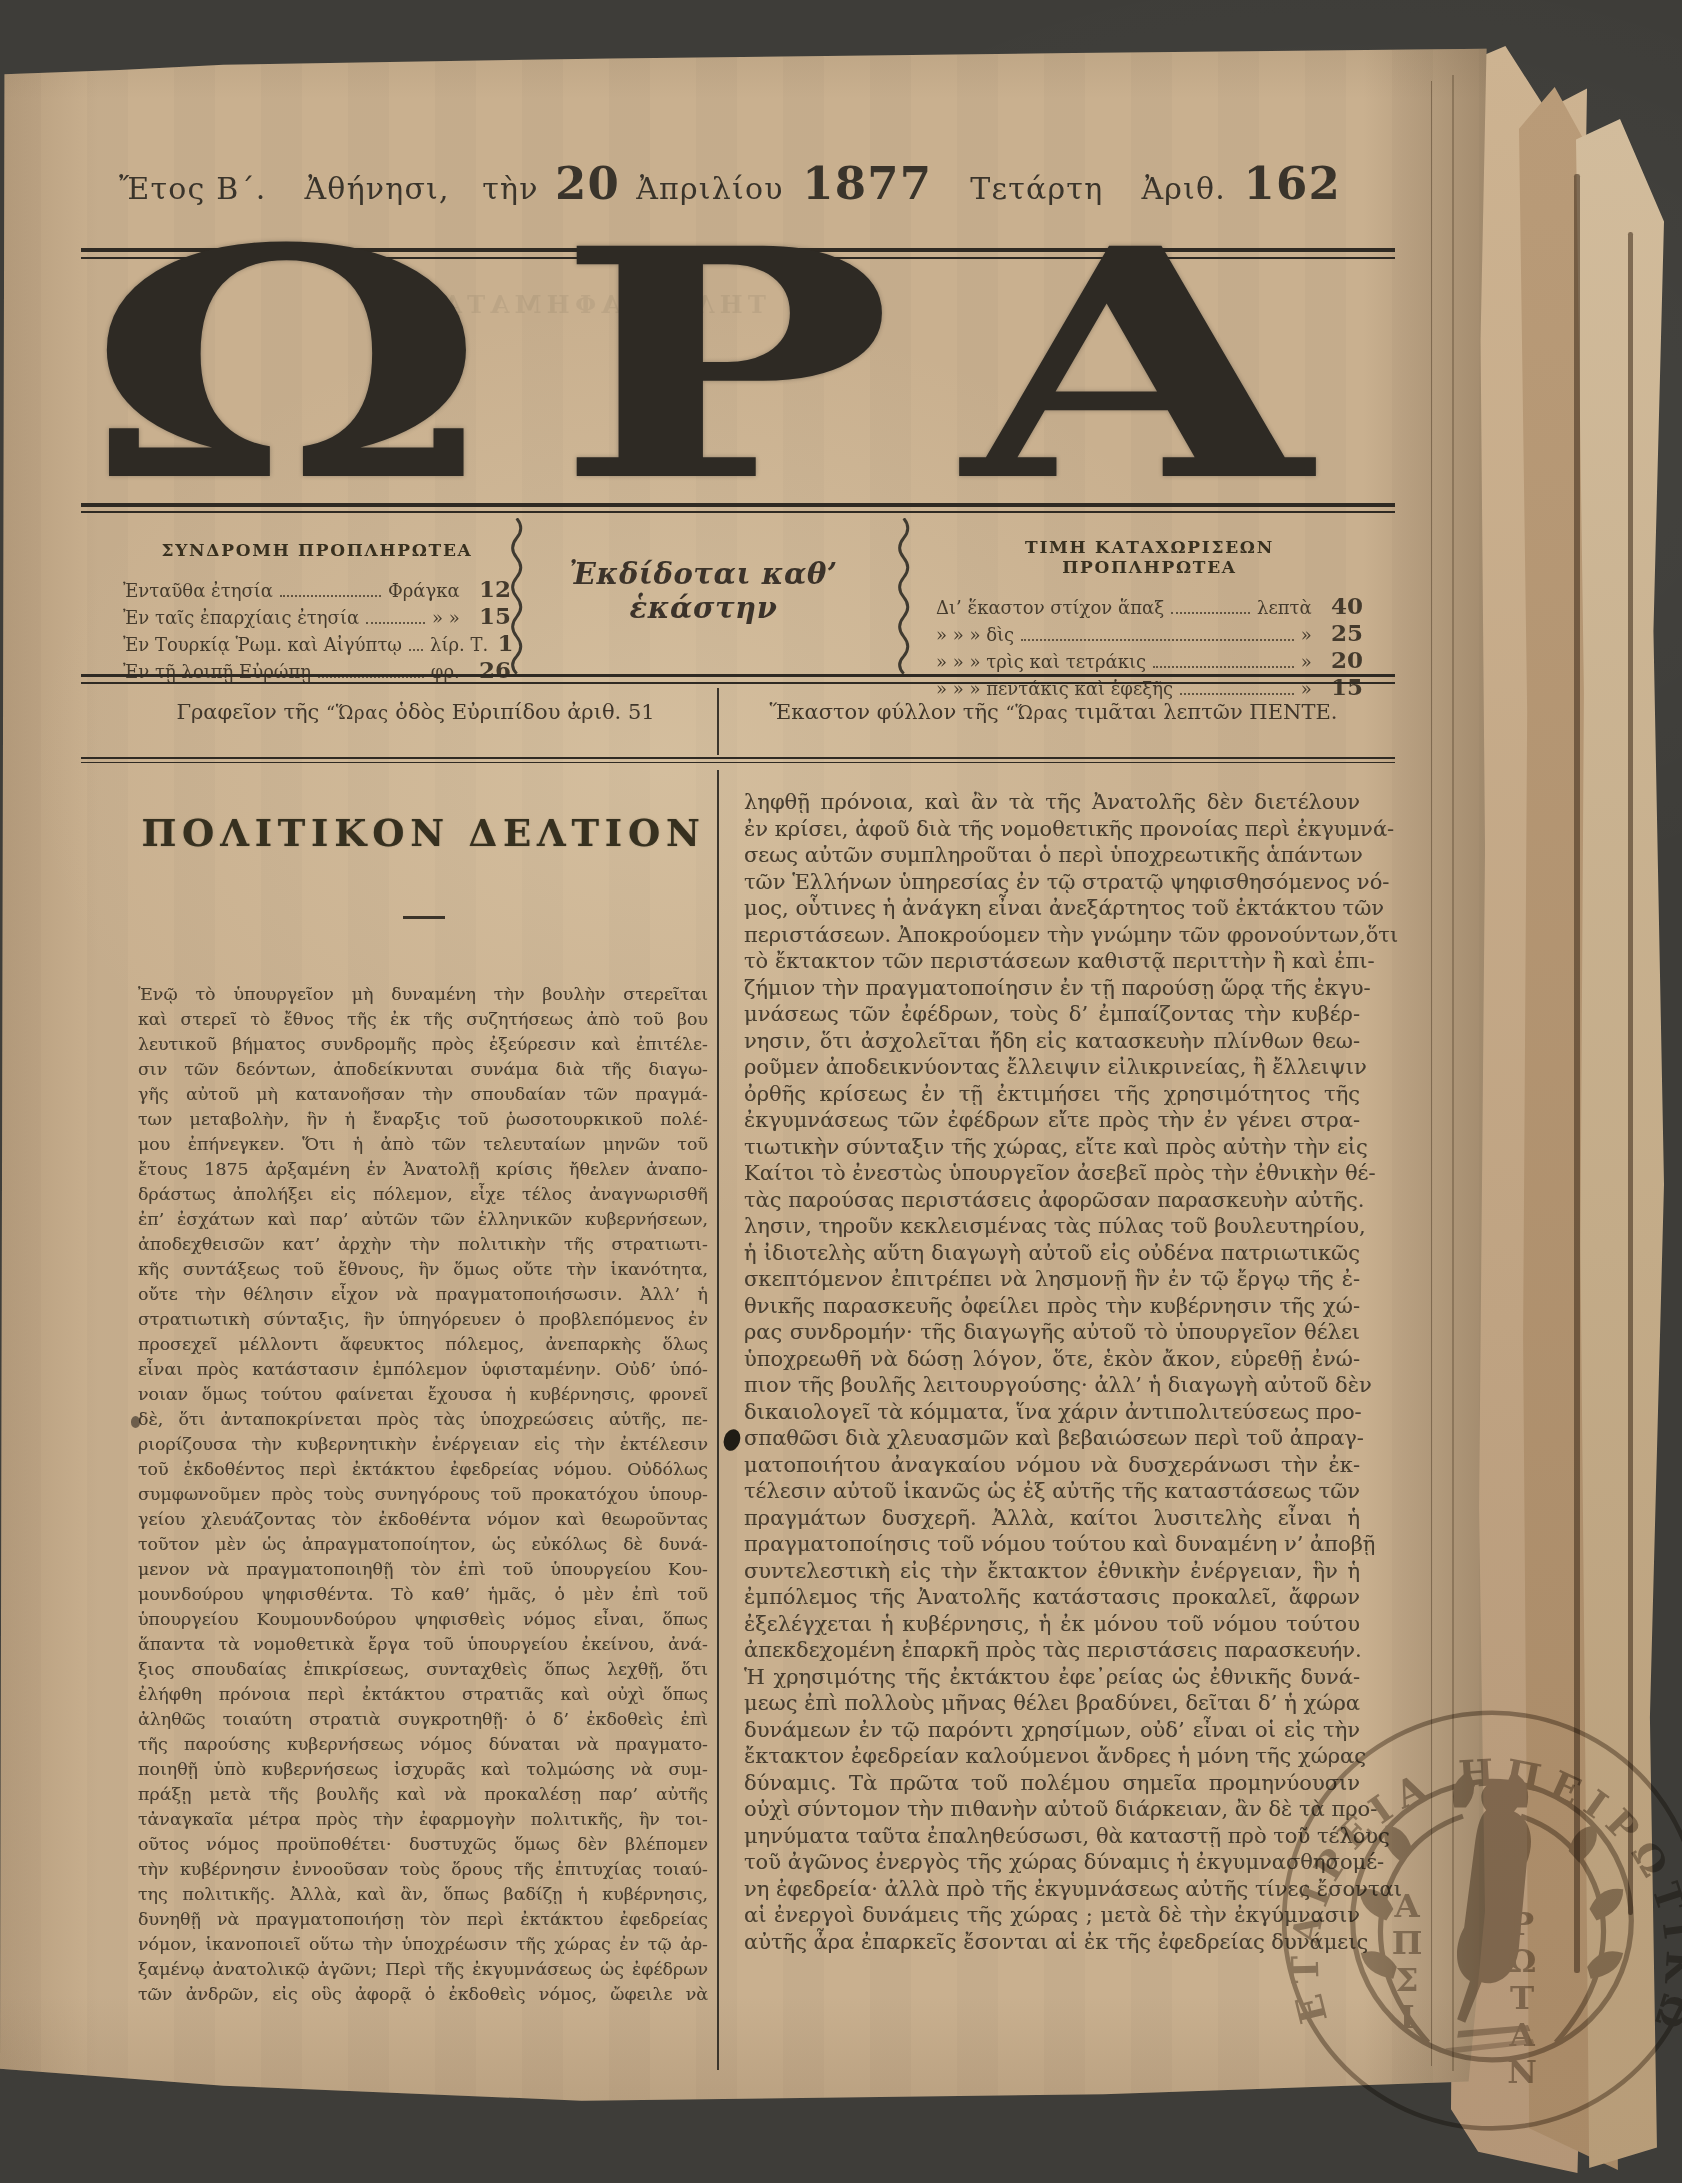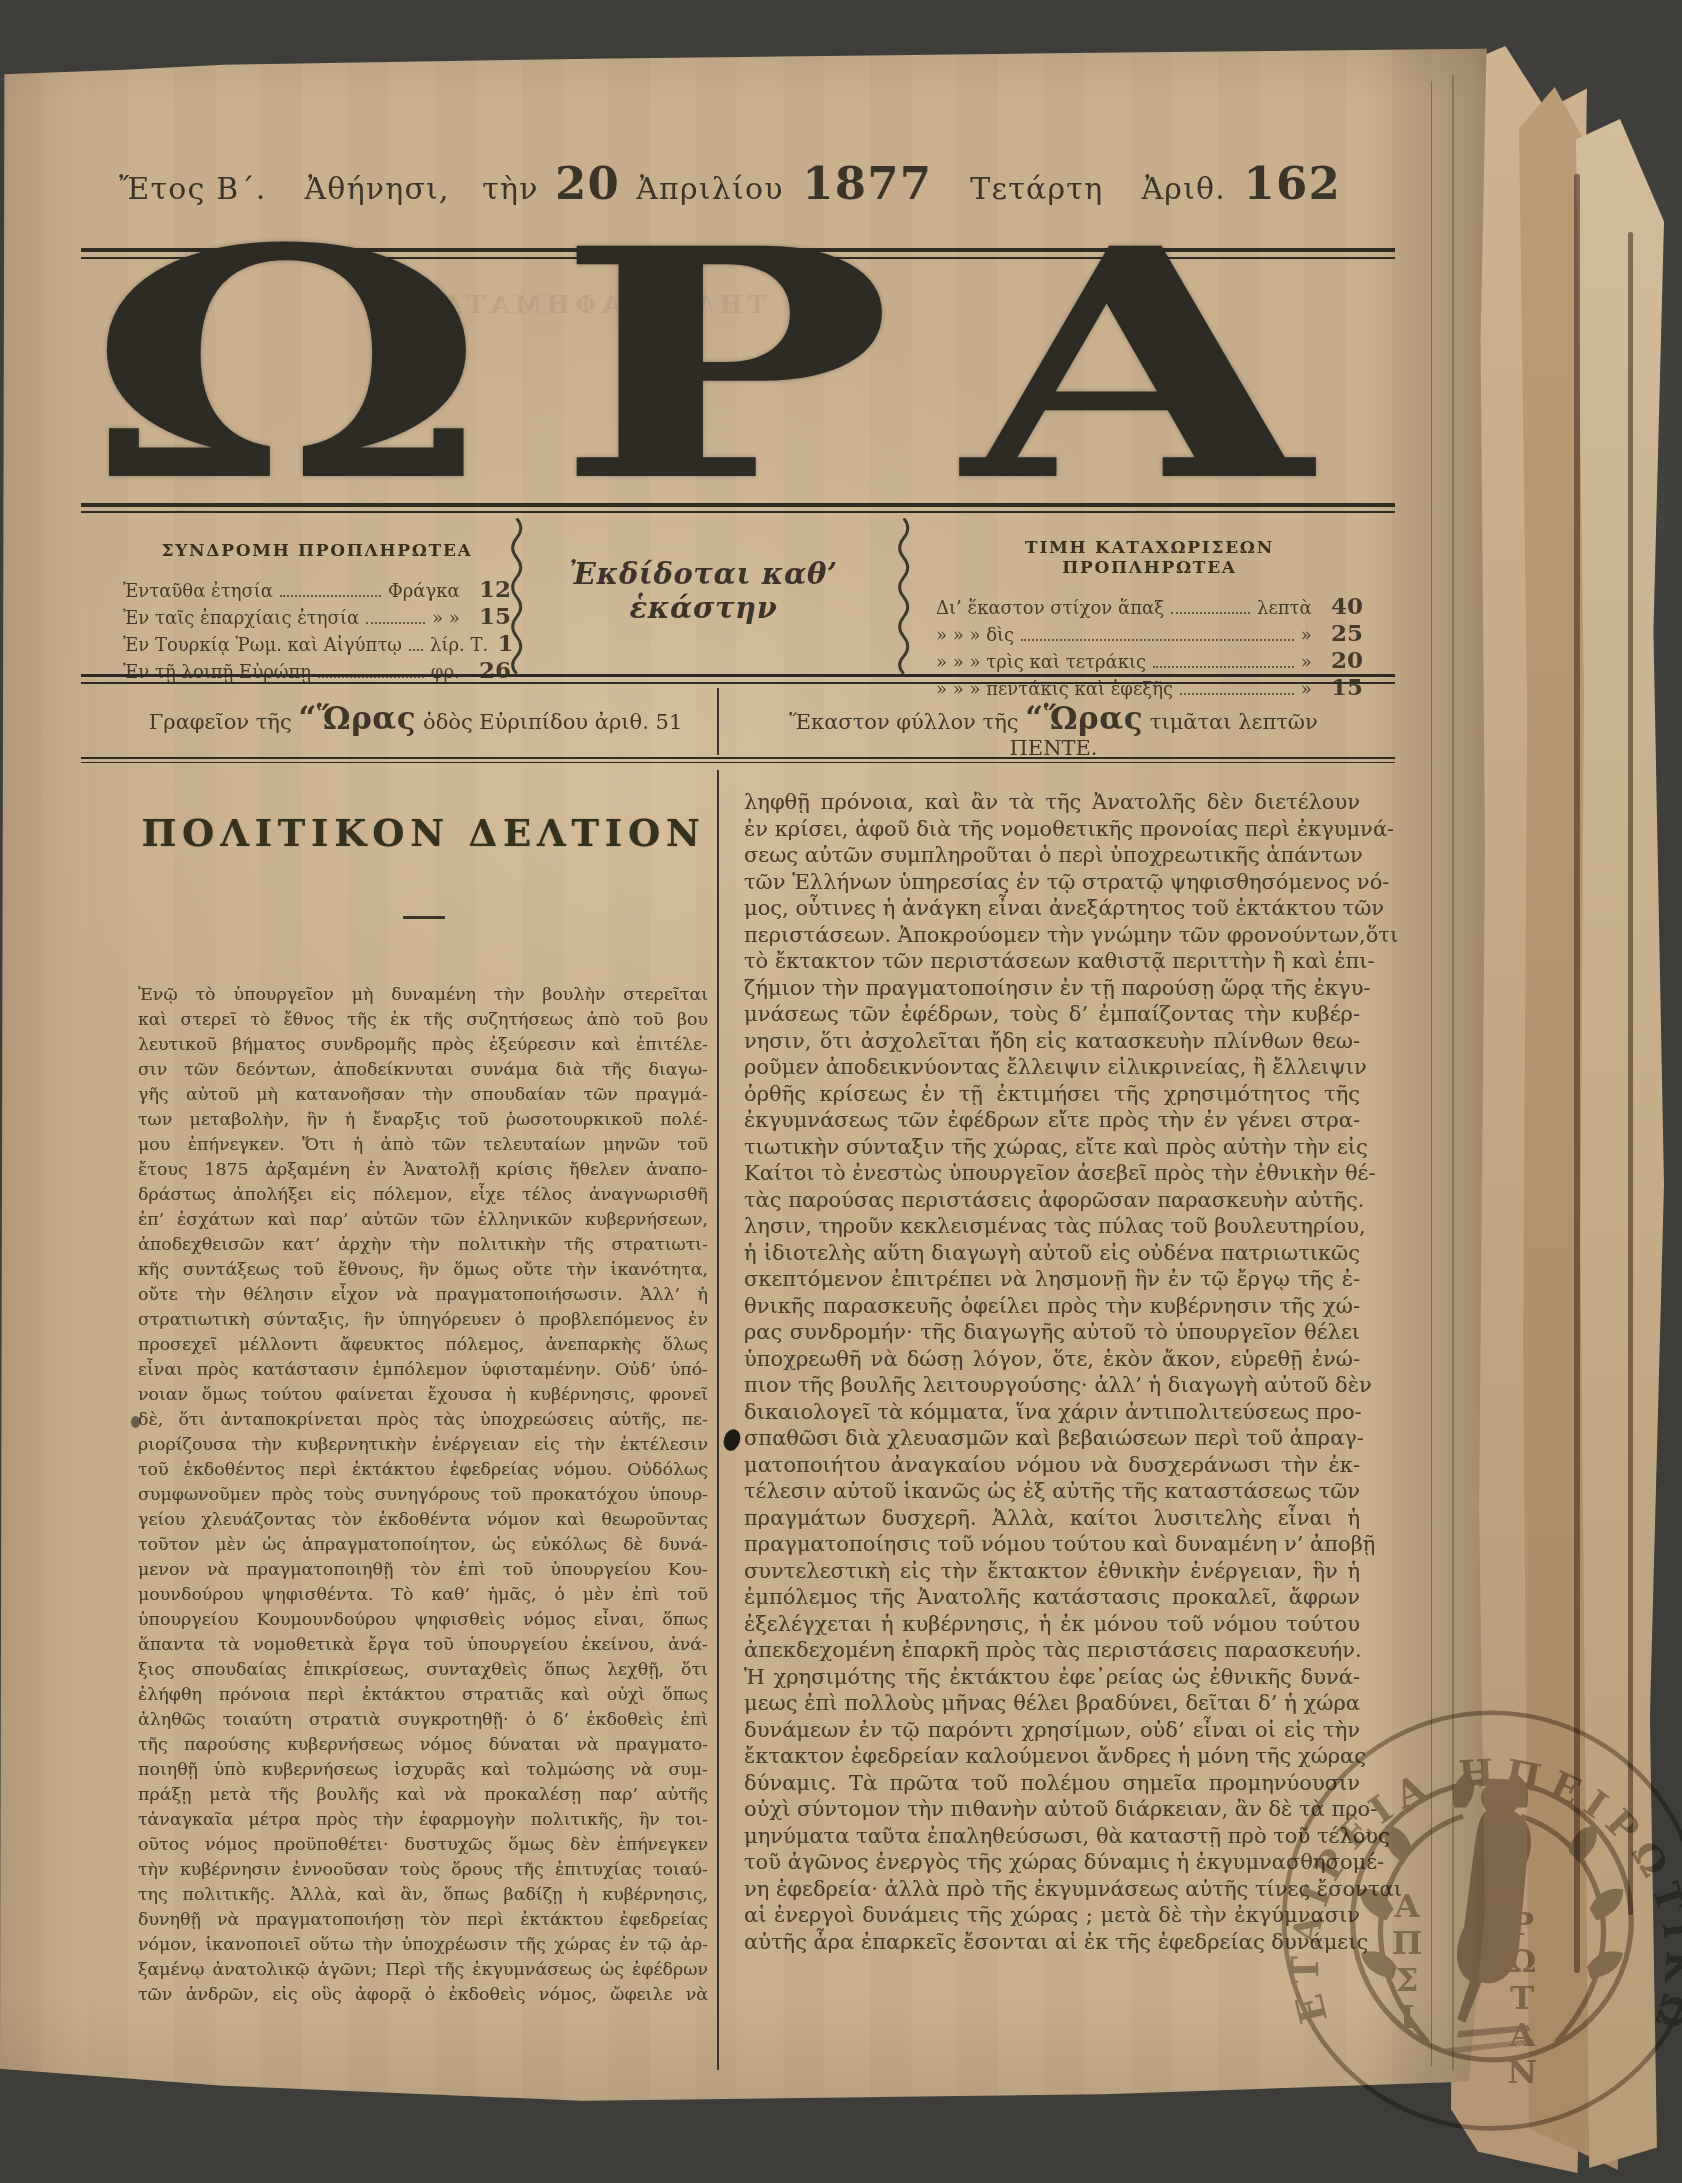--- a/index.html
+++ b/index.html
@@ -59,21 +59,21 @@
   .info-row{display:flex;align-items:baseline;font-size:18px;height:27px;}
   .ir-label{white-space:nowrap;}
   .ir-leader{flex:1;min-width:14px;border-bottom:2.9px dotted rgba(62,52,38,.75);margin:0 7px 5.8px 7px;}
   .ir-unit{white-space:nowrap;margin-right:9.3px;}
   .ir-value{width:42px;text-align:right;font-size:23px;font-weight:bold;}
   .pub-note{position:absolute;left:519px;top:557px;width:369px;text-align:center;
     font-size:29px;font-style:italic;font-weight:bold;color:#3c332a;letter-spacing:0.6px;}
   .wavy{position:absolute;width:17.4px;height:156px;}
   
   .office{position:absolute;top:700px;height:58px;font-size:21px;color:#40362a;}
-  .office .brand{font-weight:bold;font-size:31px;letter-spacing:0.6px;}
+  .office .brand{font-weight:normal;font-size:18px;letter-spacing:0.6px;}
   .vdiv{position:absolute;background:#3b352c;}
   
   .article-title{position:absolute;left:139px;top:811px;width:569px;text-align:center;
     font-size:37px;font-weight:bold;letter-spacing:5.8px;color:#36301f;
     text-shadow:0 0 1.2px rgba(54,48,31,.5);}
   .title-dash{position:absolute;left:403px;top:916px;width:42px;height:2.9px;background:#3b342a;}
   .colwrap{position:absolute;color:#473d2f;}
   .lcol{left:138px;top:982px;width:570px;}
   .rcol{left:744px;top:789px;width:616px;}
   .bodyline{text-align:justify;text-align-last:justify;white-space:nowrap;
@@ -252,21 +252,21 @@
       <div class="bodyline">μουνδούρου ψηφισθέντα. Τὸ καθ’ ἡμᾶς, ὁ μὲν ἐπὶ τοῦ</div>
       <div class="bodyline">ὑπουργείου Κουμουνδούρου ψηφισθεὶς νόμος εἶναι, ὅπως</div>
       <div class="bodyline">ἅπαντα τὰ νομοθετικὰ ἔργα τοῦ ὑπουργείου ἐκείνου, ἀνά-</div>
       <div class="bodyline">ξιος σπουδαίας ἐπικρίσεως, συνταχθεὶς ὅπως λεχθῇ, ὅτι</div>
       <div class="bodyline">ἐλήφθη πρόνοια περὶ ἐκτάκτου στρατιᾶς καὶ οὐχὶ ὅπως</div>
       <div class="bodyline">ἀληθῶς τοιαύτη στρατιὰ συγκροτηθῇ· ὁ δ’ ἐκδοθεὶς ἐπὶ</div>
       <div class="bodyline">τῆς παρούσης κυβερνήσεως νόμος δύναται νὰ πραγματο-</div>
       <div class="bodyline">ποιηθῇ ὑπὸ κυβερνήσεως ἰσχυρᾶς καὶ τολμώσης νὰ συμ-</div>
       <div class="bodyline">πράξῃ μετὰ τῆς βουλῆς καὶ νὰ προκαλέσῃ παρ’ αὐτῆς</div>
       <div class="bodyline">τἀναγκαῖα μέτρα πρὸς τὴν ἐφαρμογὴν πολιτικῆς, ἣν τοι-</div>
-      <div class="bodyline">οῦτος νόμος προϋποθέτει· δυστυχῶς ὅμως δὲν ἐπήνεγκεν</div>
+      <div class="bodyline">οῦτος νόμος προϋποθέτει· δυστυχῶς ὅμως δὲν βλέπομεν</div>
       <div class="bodyline">τὴν κυβέρνησιν ἐννοοῦσαν τοὺς ὅρους τῆς ἐπιτυχίας τοιαύ-</div>
       <div class="bodyline">της πολιτικῆς. Ἀλλὰ, καὶ ἂν, ὅπως βαδίζῃ ἡ κυβέρνησις,</div>
       <div class="bodyline">δυνηθῇ νὰ πραγματοποιήσῃ τὸν περὶ ἐκτάκτου ἐφεδρείας</div>
       <div class="bodyline">νόμον, ἱκανοποιεῖ οὕτω τὴν ὑποχρέωσιν τῆς χώρας ἐν τῷ ἀρ-</div>
       <div class="bodyline">ξαμένῳ ἀνατολικῷ ἀγῶνι; Περὶ τῆς ἐκγυμνάσεως ὡς ἐφέδρων</div>
       <div class="bodyline">τῶν ἀνδρῶν, εἰς οὓς ἀφορᾷ ὁ ἐκδοθεὶς νόμος, ὤφειλε νὰ</div>
     </div>
 
   <div class="colwrap rcol">
       <div class="bodyline">ληφθῇ πρόνοια, καὶ ἂν τὰ τῆς Ἀνατολῆς δὲν διετέλουν</div>

